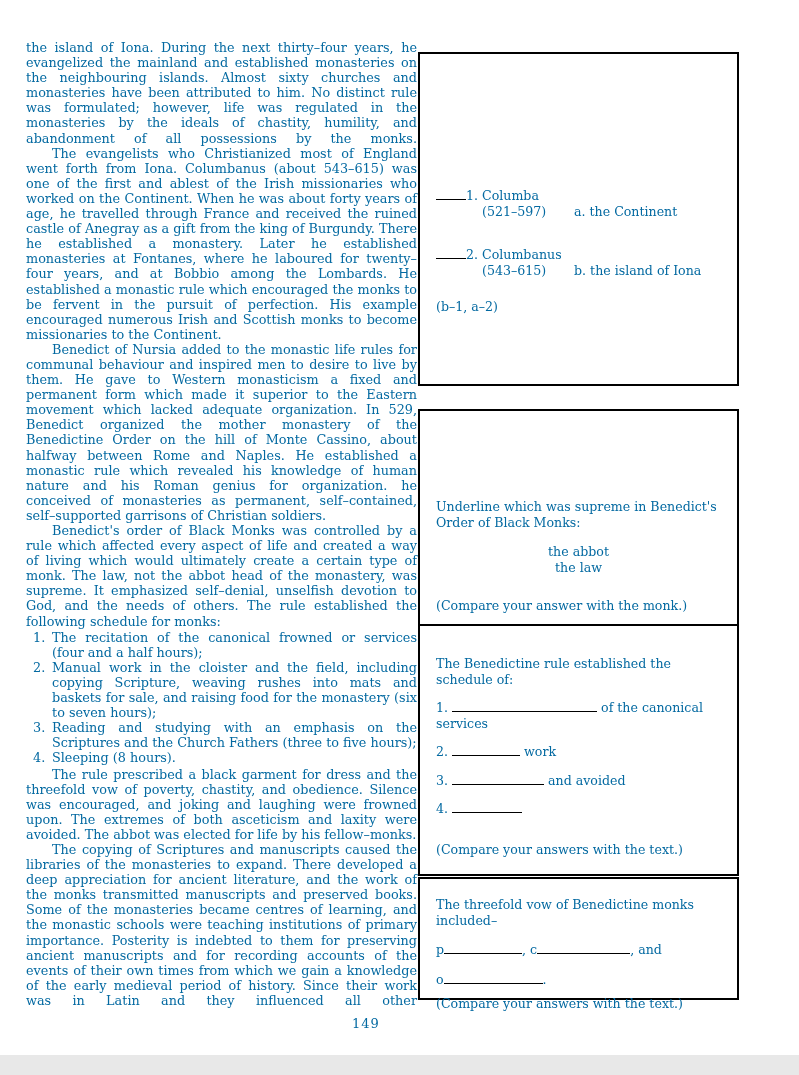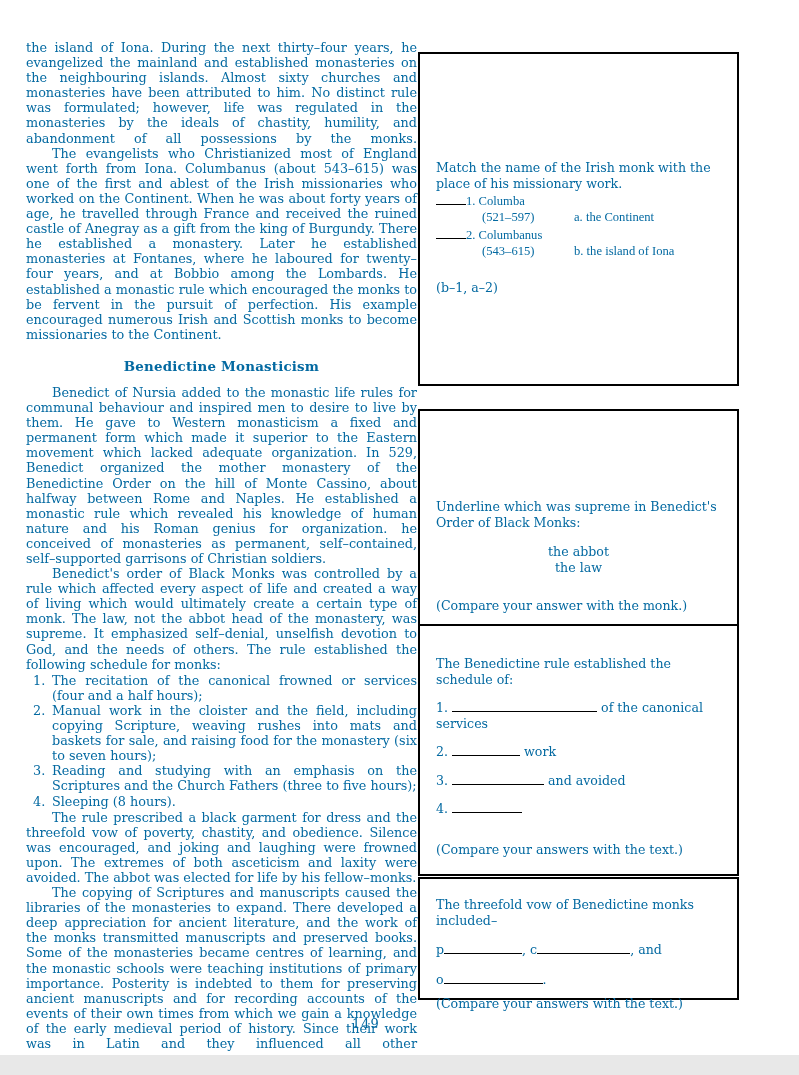--- a/index.html
+++ b/index.html
@@ -41,21 +41,21 @@
   #box-vow{top:877px;height:123px;padding-top:18px;}
   .blank{
     display:inline-block;height:0;
     border-bottom:1.4px solid #000;
     vertical-align:baseline;
   }
   .w30{width:30px;}.w145{width:145px;}.w68{width:68px;}
   .w92{width:92px;}.w70{width:70px;}.w78{width:78px;}
   .w93{width:93px;}.w99{width:99px;}
   
-  .match-item{margin-top:3px;font-family:Liberation Serif, serif;}
+  .match-item{margin-top:28px;}
   .match-line2{position:relative;padding-left:46px;margin-top:0;}
   .match-option{position:absolute;left:138px;top:0;white-space:nowrap;}
   .match-answer{margin-top:21px;}
   
   .choices{text-align:center;margin-top:14px;}
   .choice{display:block;}
   .compare-note{margin-top:23px;}
   #box-vow .compare-note{margin-top:9px;}
   #box-schedule .compare-note{margin-top:25px;}
   
@@ -74,21 +74,20 @@
 </style>
 </head>
 <body>
 
 <div class="page">
 
   <div class="left-col">
     <p class="no-indent justify-last">the island of Iona. During the next thirty–four years, he evangelized the mainland and established monasteries on the neighbouring islands. Almost sixty churches and monasteries have been attributed to him. No distinct rule was formulated; however, life was regulated in the monasteries by the ideals of chastity, humility, and abandonment of all possessions by the monks.</p>
     <p>The evangelists who Christianized most of England went forth from Iona. Columbanus (about 543–615) was one of the first and ablest of the Irish missionaries who worked on the Continent. When he was about forty years of age, he travelled through France and received the ruined castle of Anegray as a gift from the king of Burgundy. There he established a monastery. Later he established monasteries at Fontanes, where he laboured for twenty–four years, and at Bobbio among the Lombards. He established a monastic rule which encouraged the monks to be fervent in the pursuit of perfection. His example encouraged numerous Irish and Scottish monks to become missionaries to the Continent.</p>
 
-    <div class="heading">Benedictine Monasticism</div>
 
     <p>Benedict of Nursia added to the monastic life rules for communal behaviour and inspired men to desire to live by them. He gave to Western monasticism a fixed and permanent form which made it superior to the Eastern movement which lacked adequate organization. In 529, Benedict organized the mother monastery of the Benedictine Order on the hill of Monte Cassino, about halfway between Rome and Naples. He established a monastic rule which revealed his knowledge of human nature and his Roman genius for organization. he conceived of monasteries as permanent, self–contained, self–supported garrisons of Christian soldiers.</p>
     <p>Benedict's order of Black Monks was controlled by a rule which affected every aspect of life and created a way of living which would ultimately create a certain type of monk. The law, not the abbot head of the monastery, was supreme. It emphasized self–denial, unselfish devotion to God, and the needs of others. The rule established the following schedule for monks:</p>
 
     <div class="sched-list">
       <div class="sched-item">
         <span class="sched-num">1.</span>
         <span>The recitation of the canonical frowned or services (four and a half hours);</span>
       </div>
       <div class="sched-item">
@@ -103,21 +102,20 @@
         <span class="sched-num">4.</span>
         <span>Sleeping (8 hours).</span>
       </div>
     </div>
 
     <p>The rule prescribed a black garment for dress and the threefold vow of poverty, chastity, and obedience. Silence was encouraged, and joking and laughing were frowned upon. The extremes of both asceticism and laxity were avoided. The abbot was elected for life by his fellow–monks.</p>
     <p class="justify-last">The copying of Scriptures and manuscripts caused the libraries of the monasteries to expand. There developed a deep appreciation for ancient literature, and the work of the monks transmitted manuscripts and preserved books. Some of the monasteries became centres of learning, and the monastic schools were teaching institutions of primary importance. Posterity is indebted to them for preserving ancient manuscripts and for recording accounts of the events of their own times from which we gain a knowledge of the early medieval period of history. Since their work was in Latin and they influenced all other</p>
   </div>
 
   <div class="ex-box" id="box-match">
-    <p class="prompt">Match the name of the Irish monk with the place of his missionary work.</p>
 
     <div class="match-item">
       <div>
         <span class="blank w30"></span><span>1.</span>
         <span>Columba</span>
       </div>
       <div class="match-line2">
         <span>(521–597)</span>
         <span class="match-option">a. the Continent</span>
       </div>

